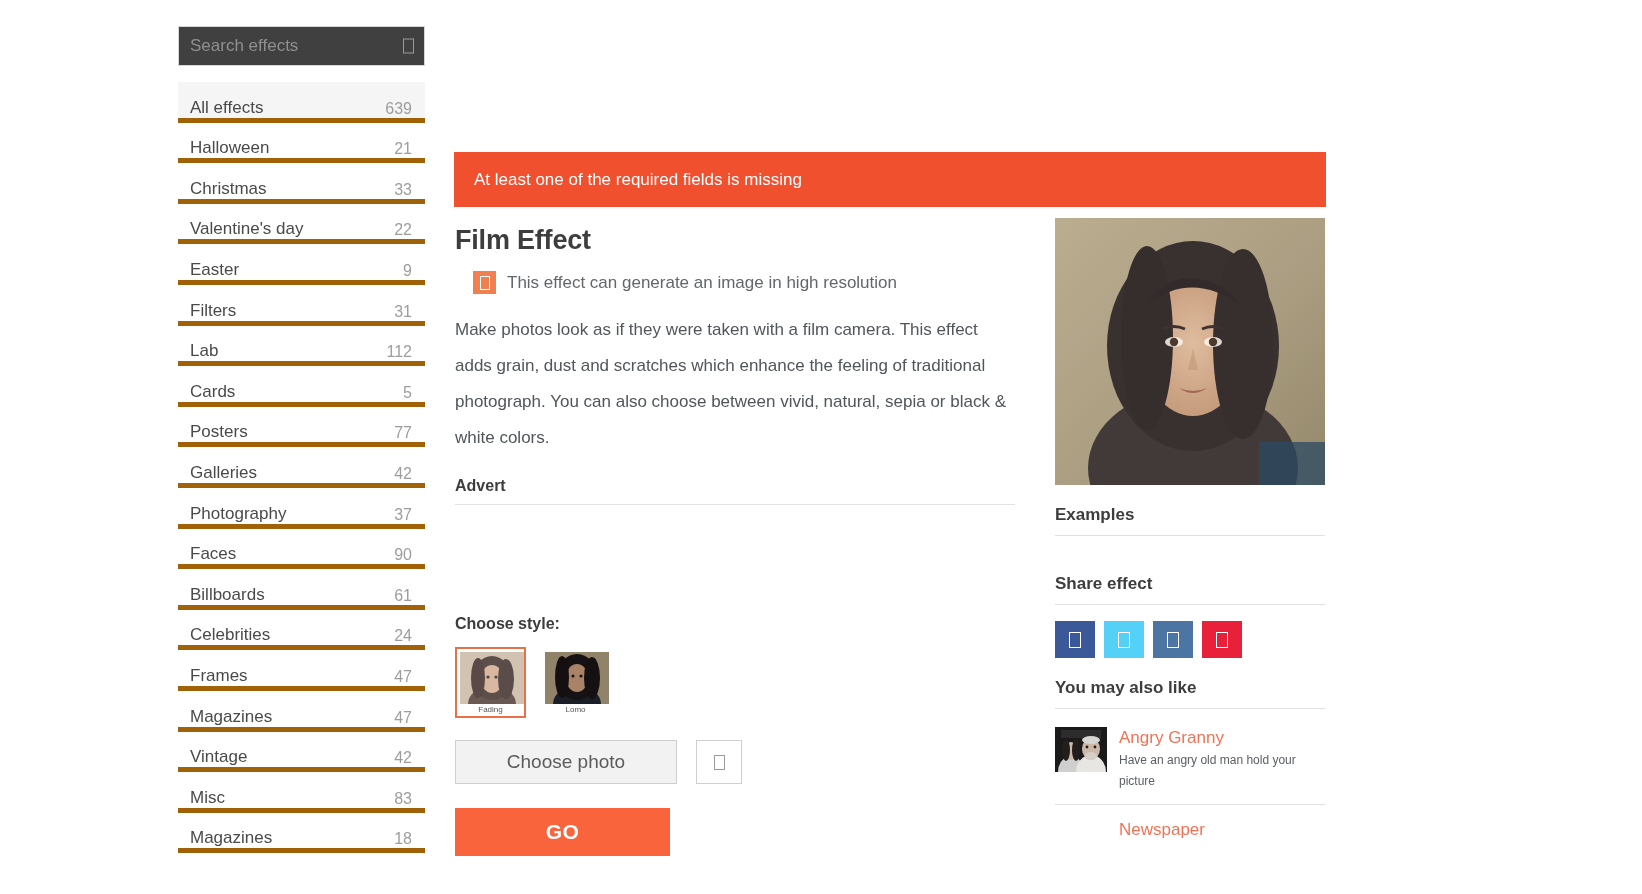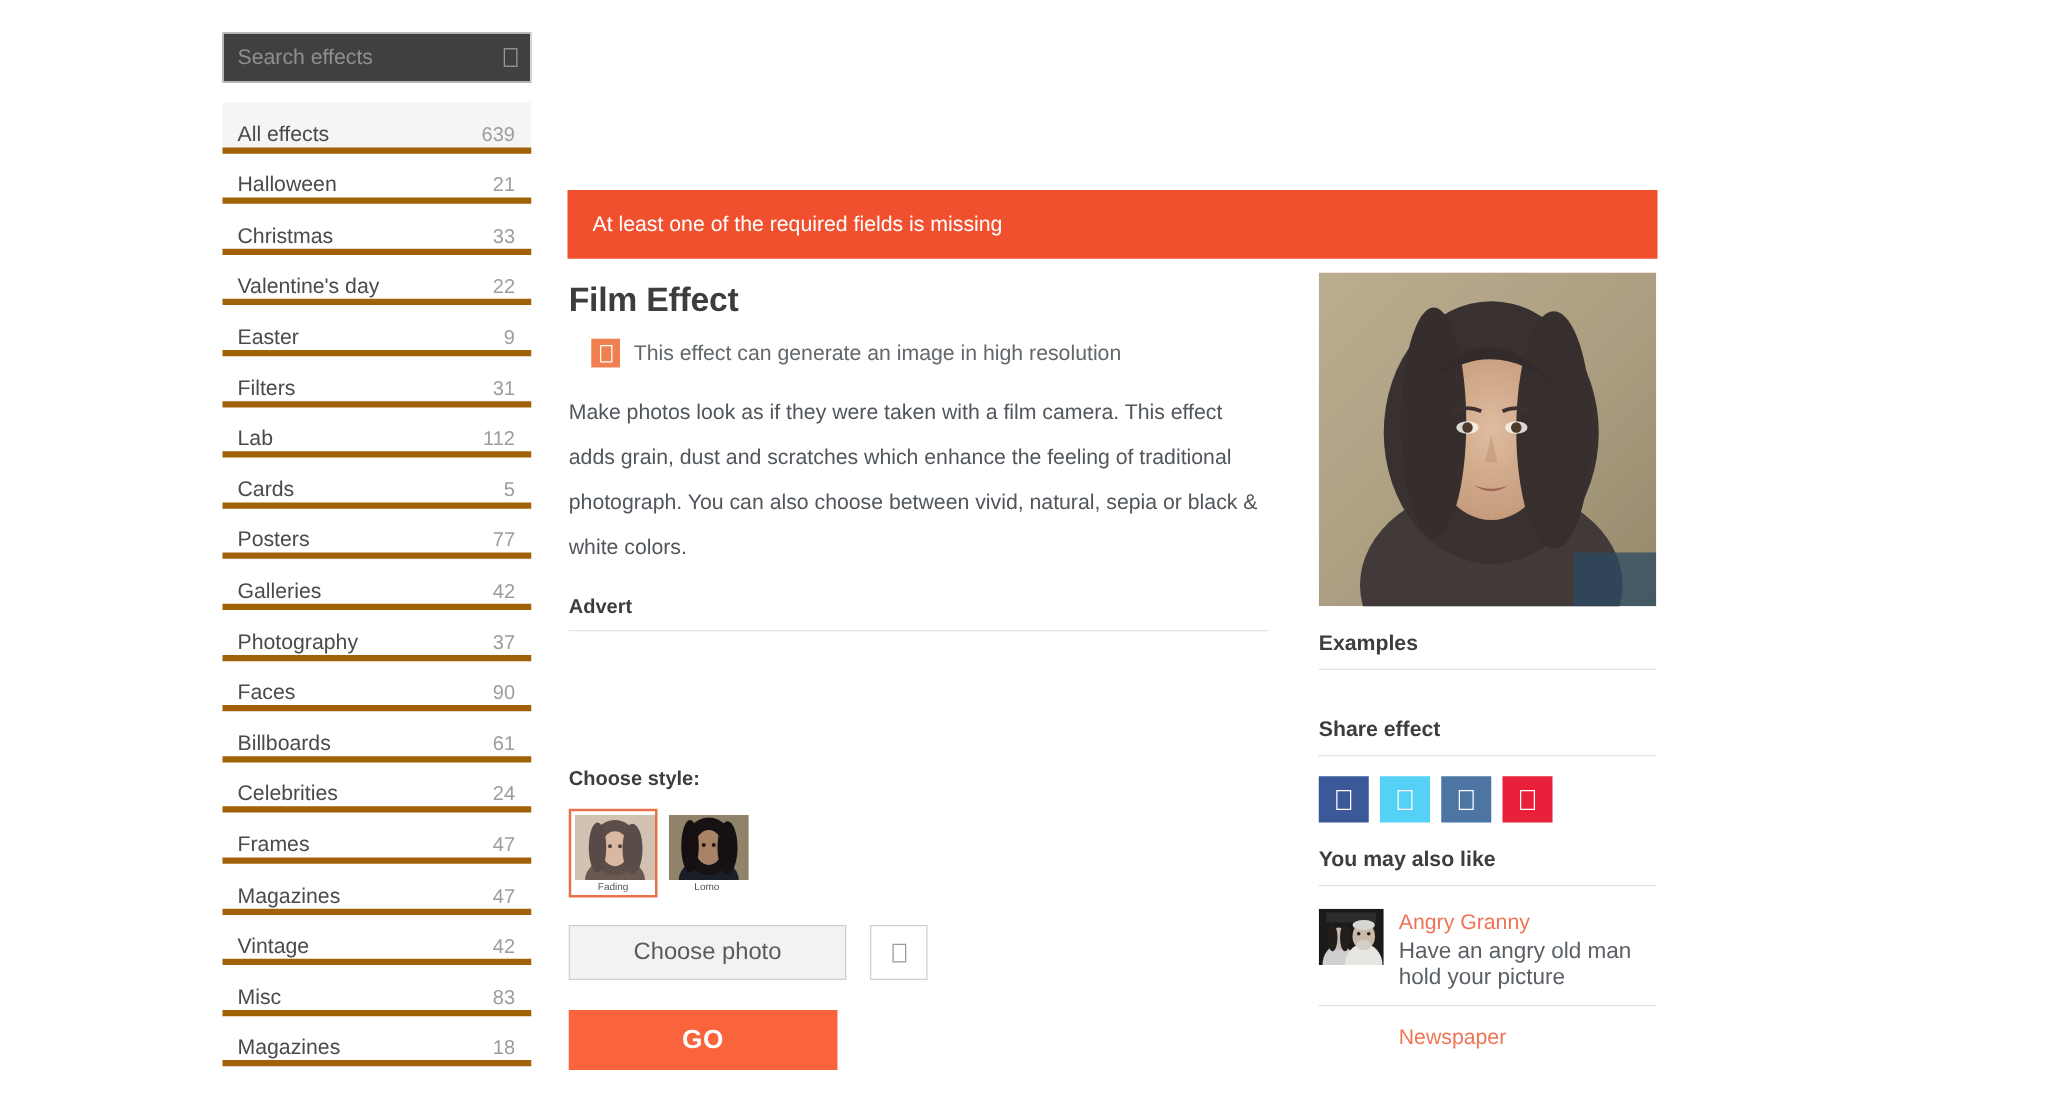--- a/index.html
+++ b/index.html
@@ -81,21 +81,21 @@
     padding-bottom: 9px; border-bottom: 1px solid #e3e3e3;
     width: 560px;
   }
   .advert-slot { height: 100px; }
 
   .choose-style-label {
     margin-top: 10px; margin-left: 1px;
     font-size: 16px; font-weight: bold; color: #3d3d3d;
   }
 
-  .thumbs { display: flex; gap: 4px; margin-top: 14px; margin-left: 1px; }
+  .thumbs { display: flex; gap: 14px; margin-top: 14px; margin-left: 1px; }
   .thumb {
     width: 71px; padding: 3px 3px 0 3px; background: #fff;
     border: 2px solid transparent;
   }
   .thumb.selected { border-color: #e8714a; }
   .thumb-img { width: 64px; height: 52px; display:block; }
   .thumb-caption {
     font-size: 8px; color: #555; text-align: center;
     line-height: 11px; height: 12px; overflow: hidden;
   }
@@ -149,21 +149,21 @@
   .related { margin-top: 4px; }
   .related-item {
     display: flex; gap: 12px; padding: 14px 0 12px 0;
     border-bottom: 1px solid #e1e1e1;
   }
   .related-item:last-child { border-bottom: none; }
   .related-thumb { width: 52px; height: 45px; flex: 0 0 52px; display: block; }
   .related-thumb.blank { background: transparent; }
   .related-text { flex: 1; }
   .related-title { color: #ef7456; font-size: 17px; line-height: 21px; }
-  .related-desc { color: #5a6065; font-size: 18px; line-height: 21px; margin-top: 2px; }
+  .related-desc { color: #5a6065; font-size: 12px; line-height: 21px; margin-top: 2px; }
 </style>
 </head>
 <body>
 
 <div class="page">
 
   <div class="sidebar">
     <div class="search-wrap">
       <input class="search-input" type="text" placeholder="Search effects" style="">
       <span class="search-icon"></span>

